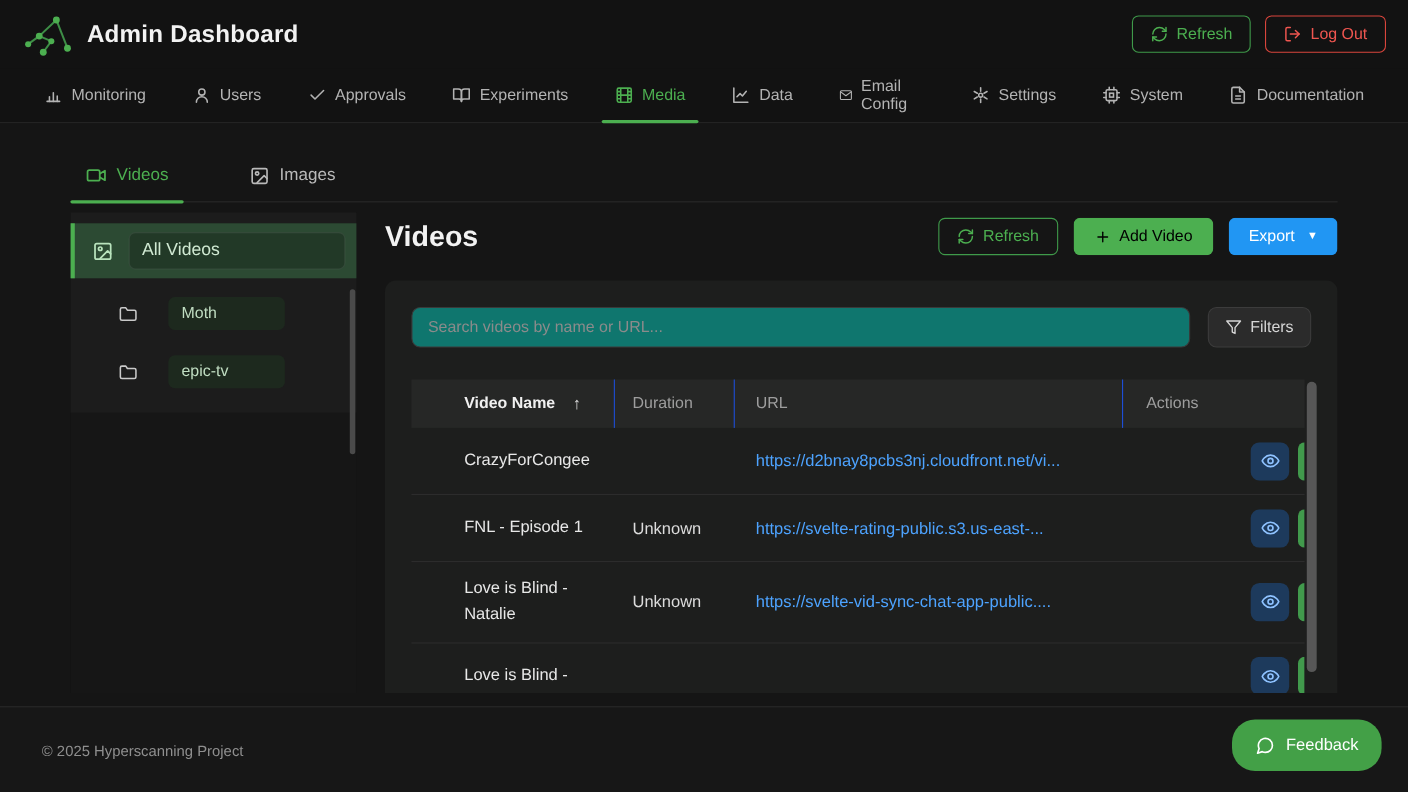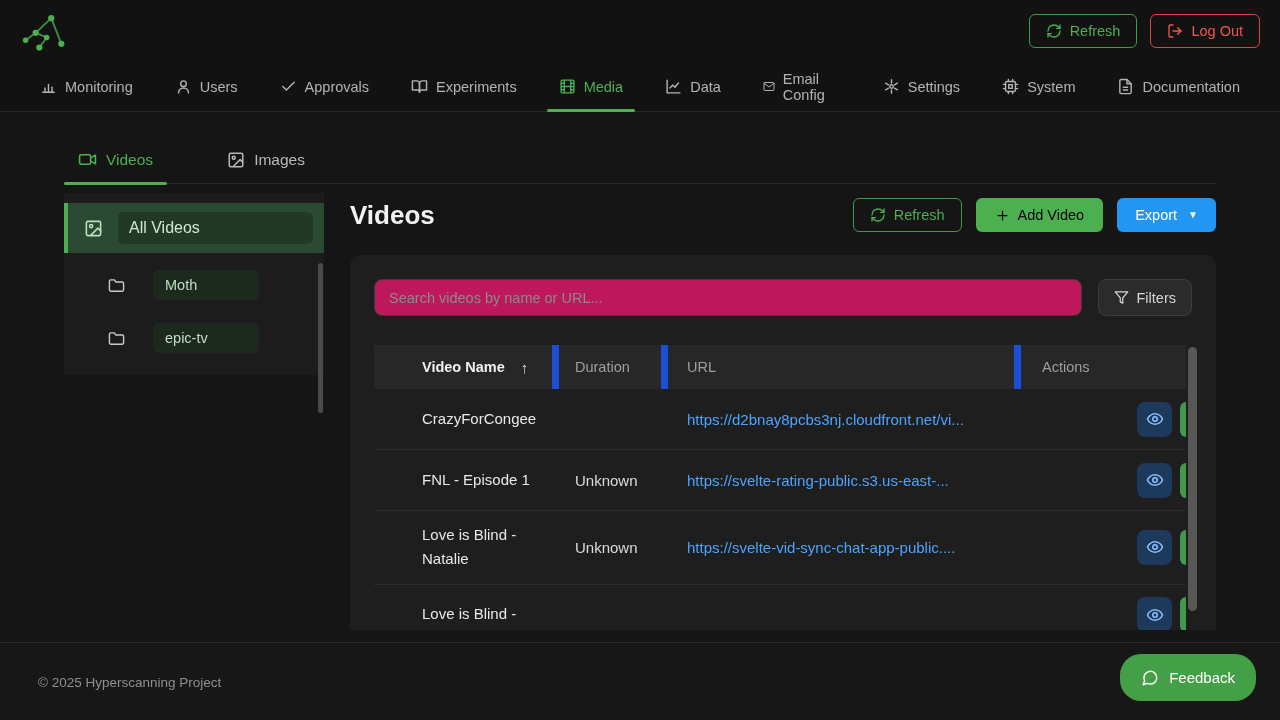--- a/index.html
+++ b/index.html
@@ -54,28 +54,28 @@
   
   .main { flex:1; margin-left:26px; display:flex; flex-direction:column; min-width:0; }
   .main-header { display:flex; align-items:center; margin-top:5px; }
   .page-title { font-size:26px; font-weight:700; color:#f2f2f2; margin-right:auto; }
   .btn-solid-green { background:#4caf50; color:#000000; margin-left:14px; padding:0 18px;text-align:right; }
   .btn-solid-blue { background:#2196f3; color:#fff; margin-left:14px; padding:0 17px; gap:11px; }
   .caret { font-size:10px; line-height:1; }
 
   .card { margin-top:23px; background:#1d1e1d; border-radius:10px; padding:24px; flex:1; }
   .search-row { display:flex; gap:16px; }
-  .search-input { flex:1; height:37px; background:#be185d; border:1px solid #3a3a3a; border-radius:8px; padding:0 14px;
+  .search-input { flex:1; height:37px; background:#0f766e; border:1px solid #3a3a3a; border-radius:8px; padding:0 14px;
                   color:#ddd; font-size:14.5px; outline:none; font-family:"Liberation Sans", sans-serif; }
   .search-input::placeholder { color:#8b8b8b; }
   .btn-filters { height:37px; background:#2b2b2b; border:1px solid #3c3c3c; border-radius:8px; color:#d5d5d5; padding:0 15px; gap:8px; }
 
   .table-wrap { margin-top:29px; position:relative; }
   .thead { display:flex; background:#262726; height:44px; width:812px; }
-  .th { display:flex; align-items:center; color:#9e9e9e; font-size:14.5px; border-right:7px solid #1d4ed8; }
+  .th { display:flex; align-items:center; color:#9e9e9e; font-size:14.5px; border-right:1px solid #1d4ed8; }
   .th-name { width:185px; padding-left:48px; color:#f0f0f0; font-weight:700; gap:16px; }
   .sort-arrow { color:#dcdcdc; font-weight:400; font-size:15px; }
   .th-duration { width:109px; padding-left:16px; }
   .th-url { width:353px; padding-left:19px; }
   .th-folder { width:95px; padding-left:20px; }
   .th-actions { width:70px; padding-left:21px; border-right:none; }
   .tr { display:flex; align-items:center; border-bottom:1px solid #2c2c2c; min-height:61px; width:812px; }
   .td { font-size:15px; }
   .td-name { width:185px; padding:12px 14px 12px 48px; color:#e8e8e8; line-height:1.62; }
   .td-duration { width:109px; padding-left:16px; color:#dcdcdc; }
@@ -110,20 +110,21 @@
       </g>
       <g fill="#4caf50">
         <circle cx="33" cy="10" r="3.4"></circle>
           <circle cx="16" cy="26" r="3.4"></circle>
           <circle cx="5" cy="34" r="3"></circle>
         <circle cx="20" cy="42" r="3.4"></circle>
           <circle cx="28" cy="31" r="3"></circle>
           <circle cx="44" cy="38" r="3.4"></circle>
       </g>
     </svg>
+    <div class="app-title">Admin Dashboard</div>
     <div class="topbar-actions">
       <button class="btn btn-outline-green">
         <svg width="16" height="16" viewBox="0 0 24 24" fill="none" stroke="currentColor" stroke-width="2" stroke-linecap="round" stroke-linejoin="round">
             <path d="M3 12a9 9 0 0 1 9-9 9.75 9.75 0 0 1 6.74 2.74L21 8"></path>
             <path d="M21 3v5h-5"></path>
             <path d="M21 12a9 9 0 0 1-9 9 9.75 9.75 0 0 1-6.74-2.74L3 16"></path>
             <path d="M8 16H3v5"></path>
           </svg>
         <span>Refresh</span>
       </button>

